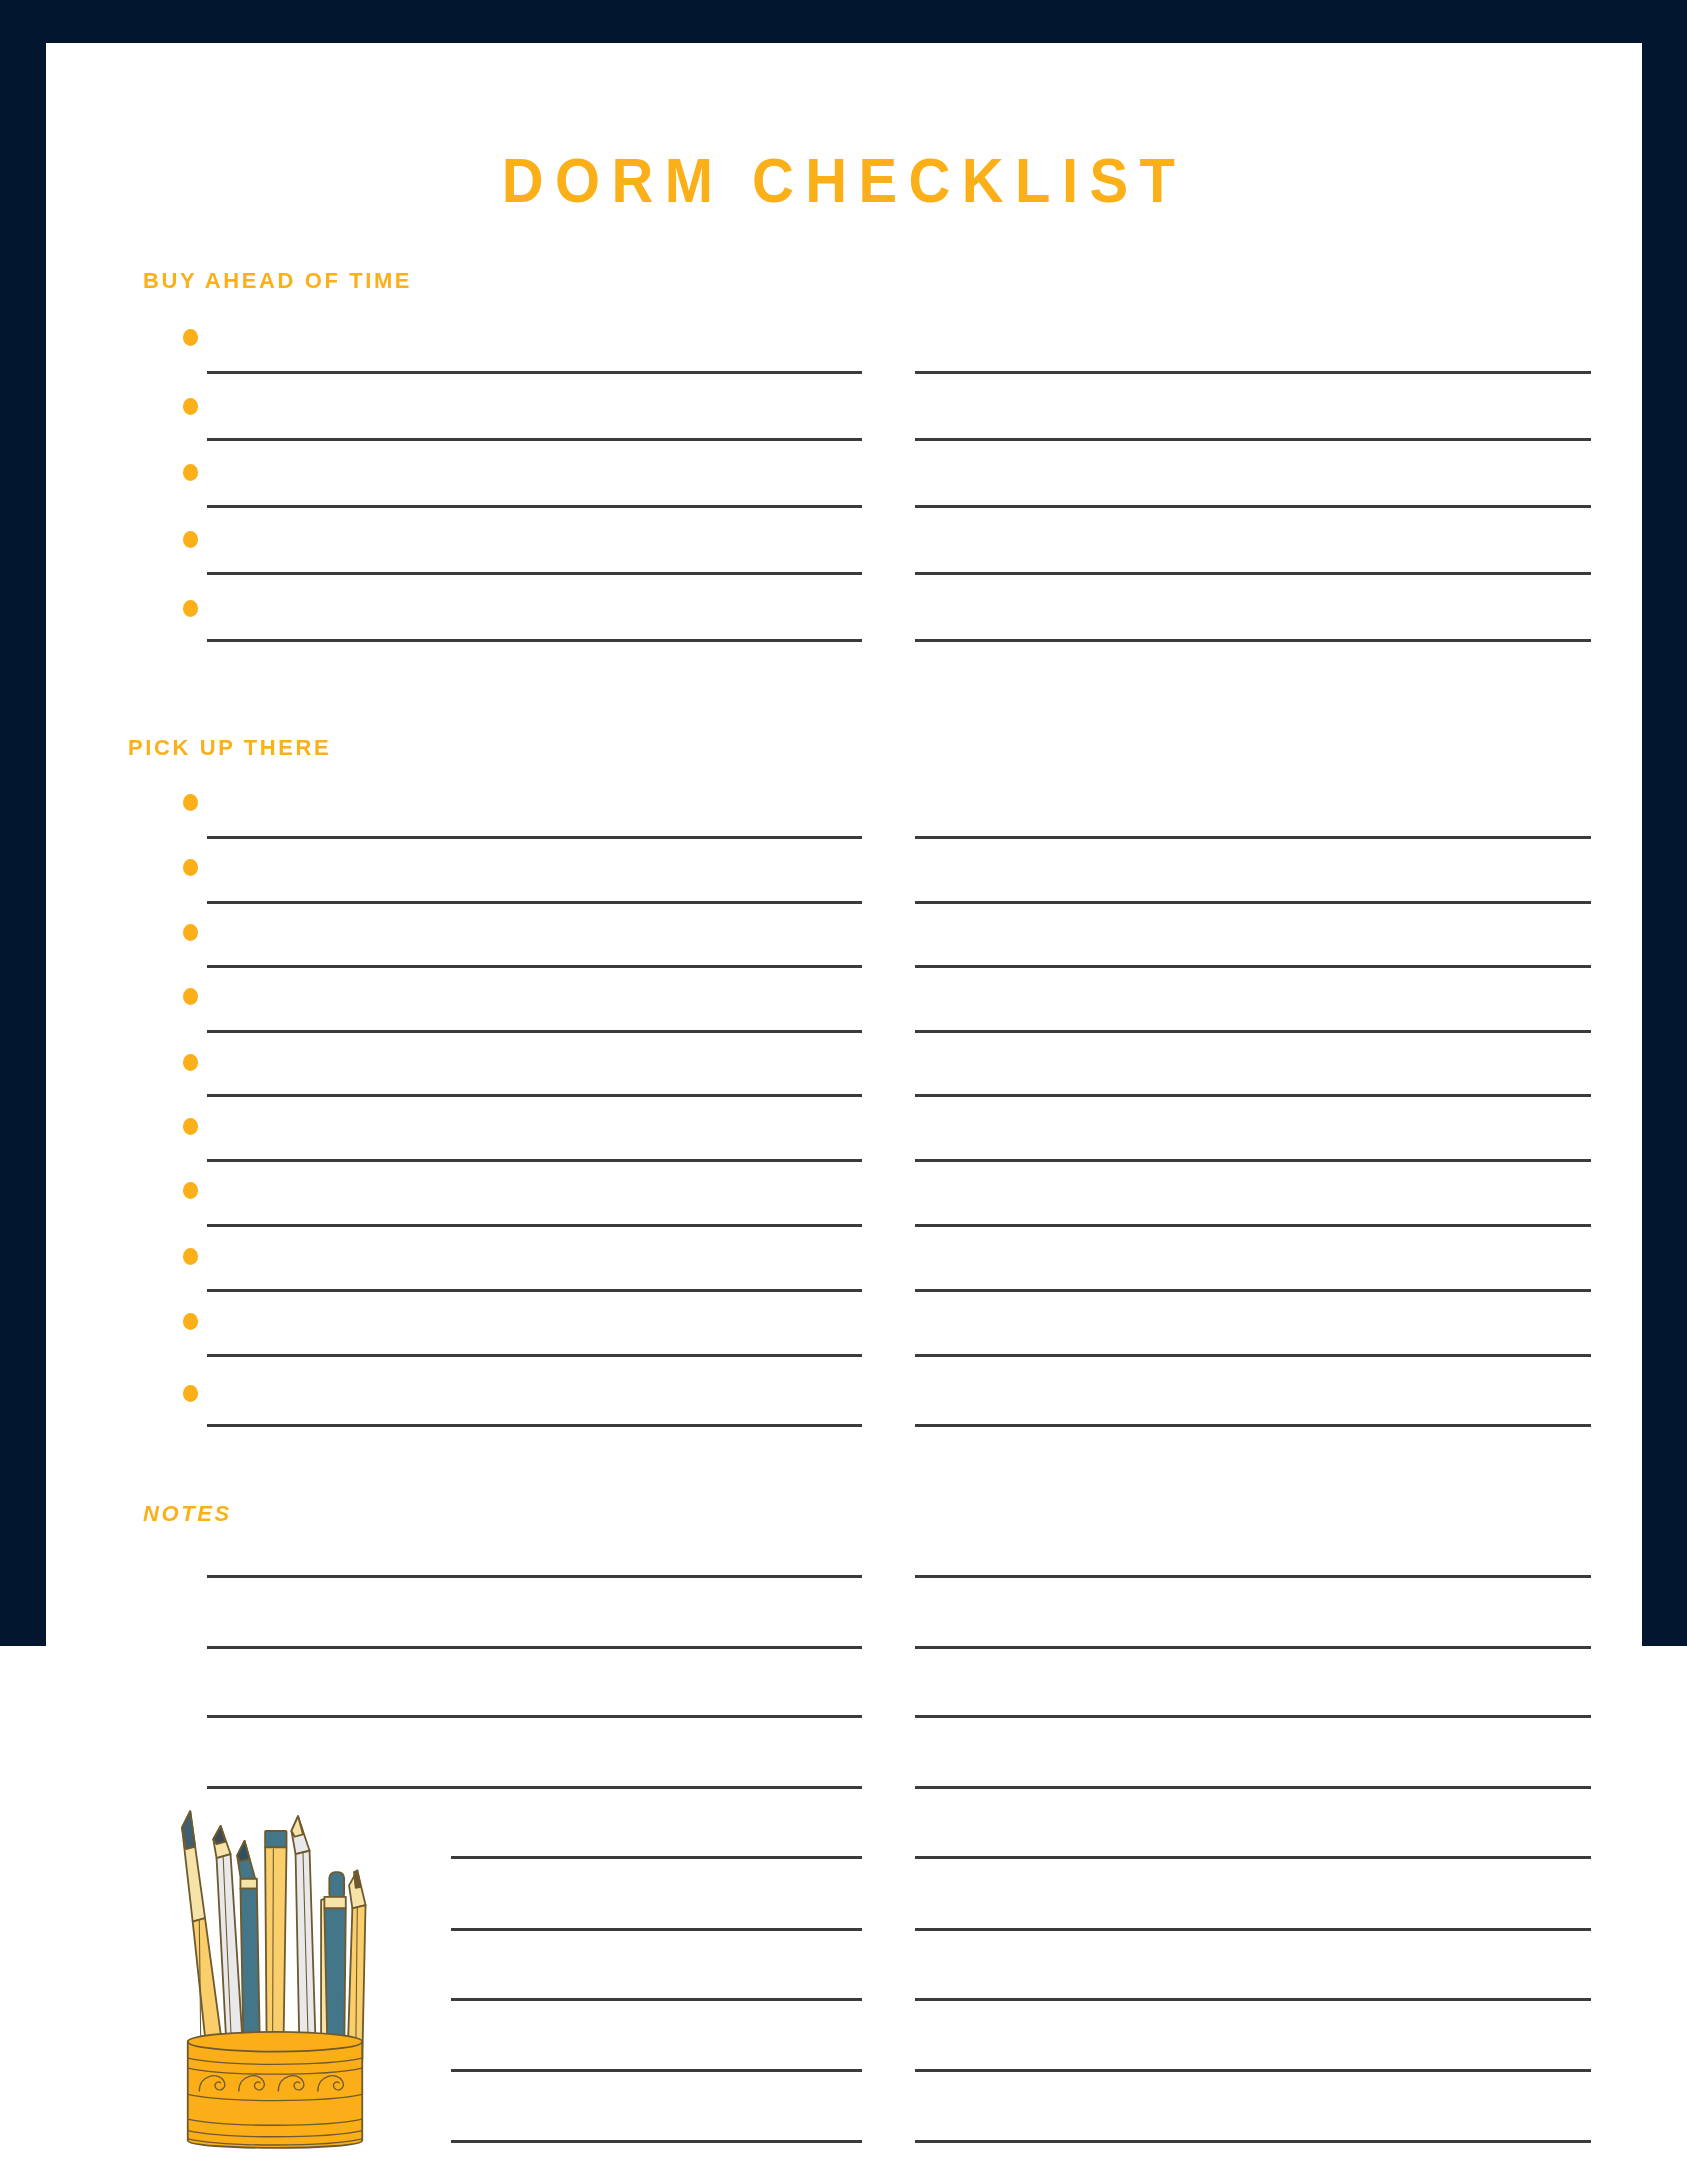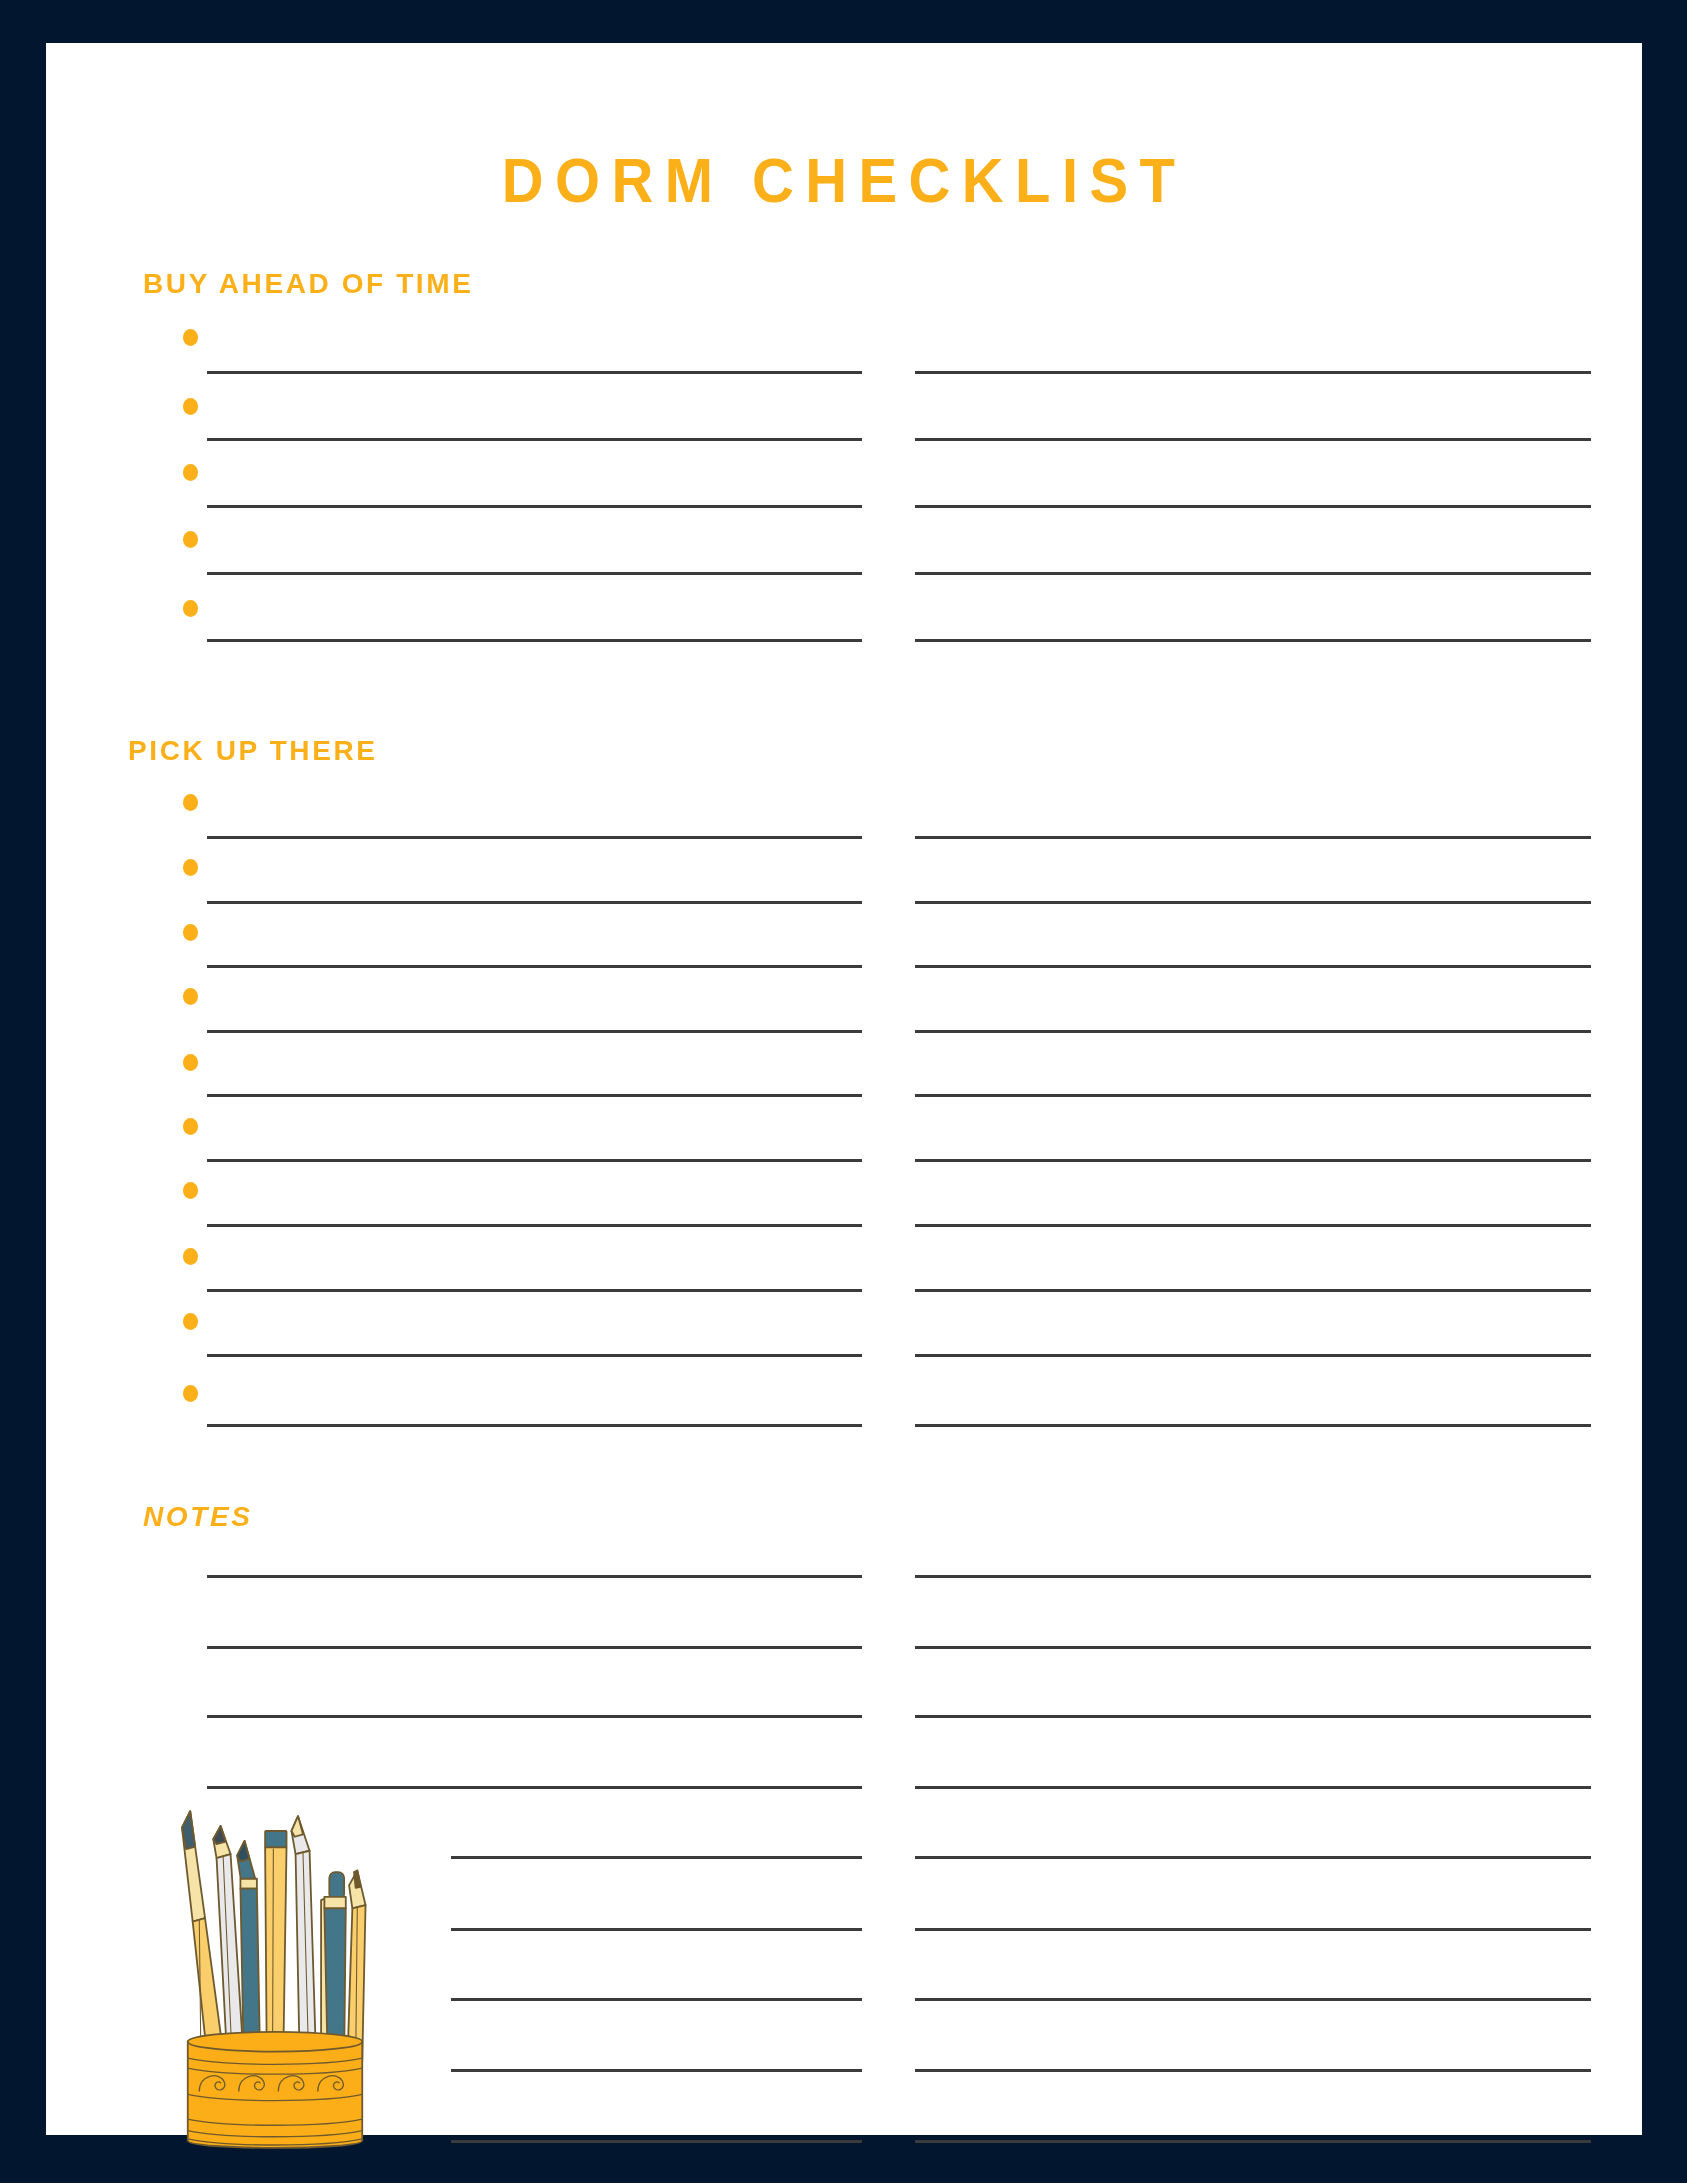--- a/index.html
+++ b/index.html
@@ -11,21 +11,21 @@
     width: 1687px;
     height: 2183px;
     font-family: "Liberation Sans", sans-serif;
     overflow: hidden;
   }
 
   
   #page-frame {
     position: relative;
     width: 1687px;
-    height: 2183px;
+    height: 1646px;
     background: #03162f;
     box-sizing: border-box;
   }
   #sheet {
     position: absolute;
     left: 46px;
     top: 43px;
     width: 1596px;
     height: 2092px;
     background: #ffffff;
@@ -45,21 +45,21 @@
     color: #FBB01A;
     font-family: "Liberation Sans Narrow", "Liberation Sans", sans-serif;
     transform: scaleX(0.92);
     transform-origin: center top;
     white-space: nowrap;
   }
 
   
   .section-header {
     position: absolute;
-    font-size: 28px;
+    font-size: 22px;
     font-weight: 700;
     letter-spacing: 2.6px;
     color: #FBB01A;
     white-space: nowrap;
   }
   #hdr-buy   { left: 97px; top: 225px; }
   #hdr-pick  { left: 82px; top: 692px; }
   #hdr-notes { left: 97px; top: 1458px; font-style: italic; }
 
   

